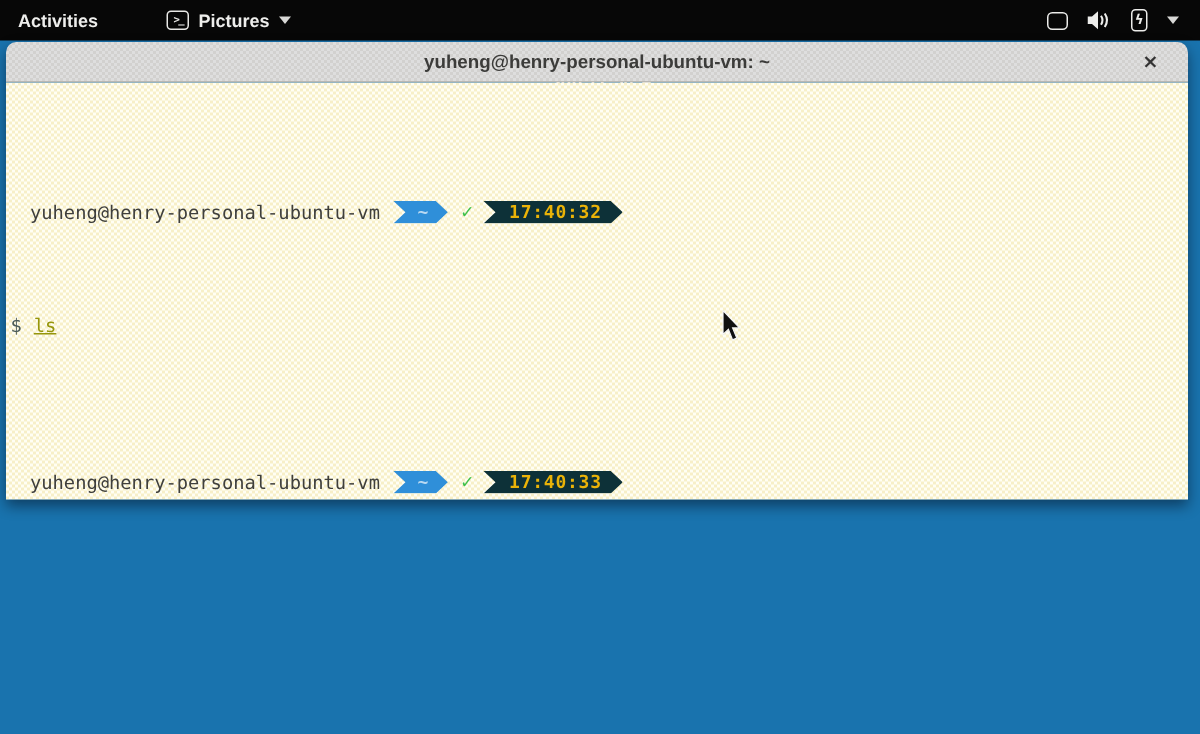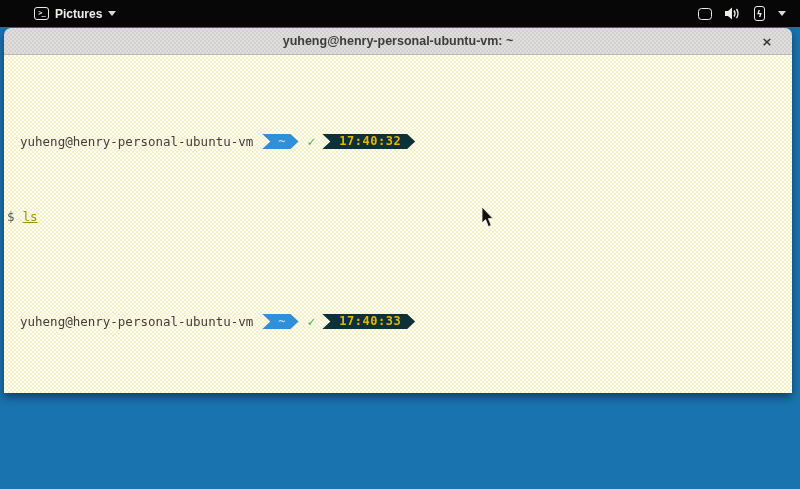--- a/index.html
+++ b/index.html
@@ -43,21 +43,21 @@
   .sysicons { margin-left: auto; display: flex; align-items: center; gap: 13px; padding-right: 14px; height: 100%; }
   .screen-ic { width: 14px; height: 12px; border: 1.6px solid #ececea; border-radius: 3.5px; }
   .battery-ic {
     width: 11px; height: 15px; border: 1.4px solid #ececea; border-radius: 3px;
     display: flex; align-items: center; justify-content: center;
     color: #ececea; font-size: 9px; font-family: "DejaVu Sans", sans-serif;
   }
 
   
   .window {
-    position: absolute; left: 4px; top: 28px; width: 788px; height: 365px;
+    position: absolute; left: 4px; top: 28px; width: 788px; height: 305px;
     border-radius: 7px 7px 0 0;
     box-shadow: 0 4px 9px rgba(0,0,10,0.45);
     display: flex; flex-direction: column;
   }
   .titlebar {
     height: 27px; flex: 0 0 27px;
     background: conic-gradient(#dedede 90deg, #d2d1cf 90deg 180deg, #dedede 180deg 270deg, #d2d1cf 270deg) 0 0/4px 4px;
     border-radius: 7px 7px 0 0;
     border-bottom: 1px solid #b9b8b4;
     display: flex; align-items: center; justify-content: center;
@@ -98,20 +98,21 @@
   .cmd { color: #96960c; margin-left: 8px; text-decoration: underline; }
   .dirs { color: #27a0a5; }
 
   
   .mouse { position: absolute; left: 481px; top: 207px; width: 14px; height: 21px; }
 </style>
 </head>
 <body>
 
 <div class="topbar">
+  <div class="activities">Activities</div>
 
   <div class="appmenu">
     <span class="term-glyph">&gt;_</span>
     <span>Pictures</span>
     <span class="caret-down"></span>
   </div>
 
   <div class="clock-wrap">
     <span>Sun 17:50</span>
     <span class="noti-dot"></span>

